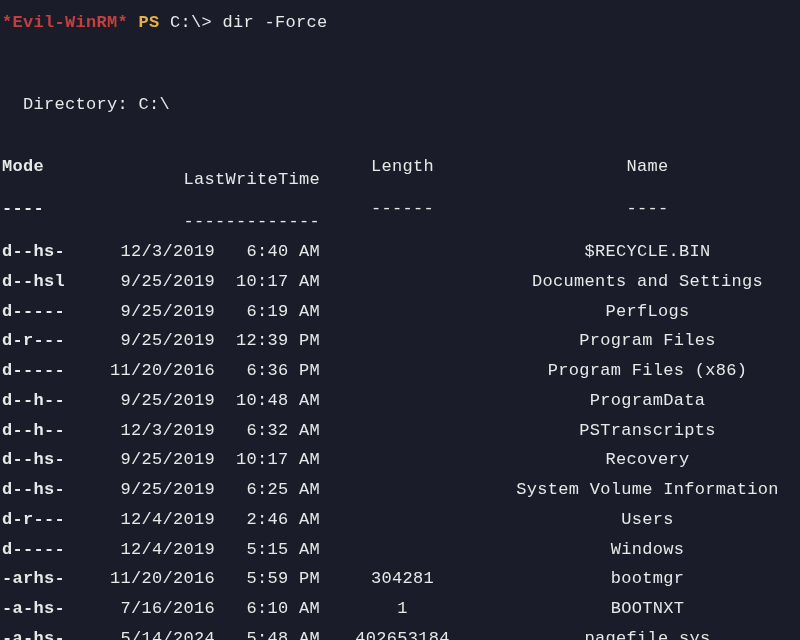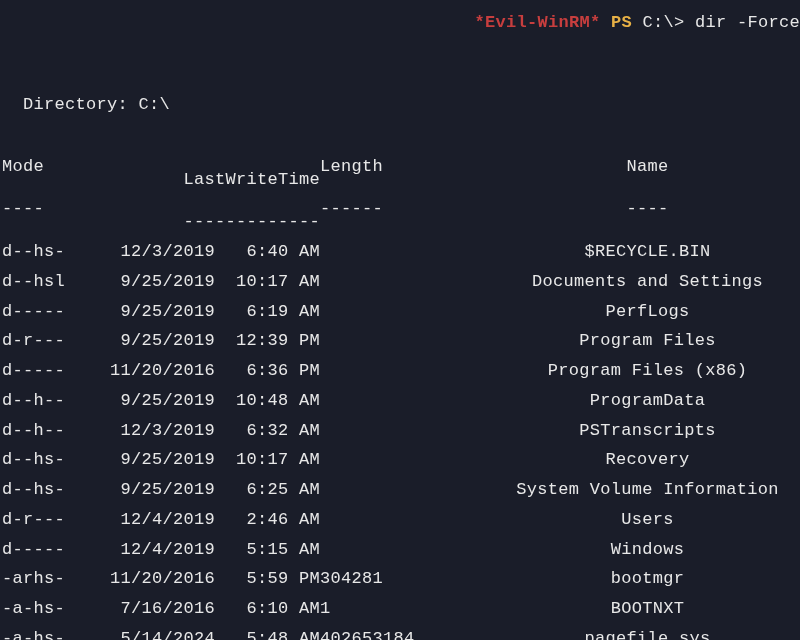--- a/index.html
+++ b/index.html
@@ -13,22 +13,21 @@
       font-family: 'Consolas', 'Courier New', monospace;
       font-size: 17px;
       line-height: 1.75;
       padding: 8px 0;
       width: 800px;
       height: 640px;
       overflow: hidden;
       letter-spacing: 0.3px;
     }
     .prompt-line {
-      padding-left: 11px;
-      text-align: right;
+      padding-left: 2px;
     }
     .evil-winrm {
       color: #c73e3e;
       font-weight: 600;
     }
     .ps {
       color: #e8b146;
       font-weight: 600;
     }
     .path-cmd {
@@ -44,28 +43,29 @@
       height: 32px;
     }
     .header-row, .sep-row, .data-row {
       display: flex;
       padding-left: 2px;
       white-space: pre;
     }
     .col-mode {
       width: 72px;
       text-align: left;
+      font-weight: bold;
     }
     .col-datetime {
       width: 246px;
       text-align: right;
     }
     .col-length {
       width: 165px;
-      text-align: left;
+      text-align: center;
     }
     .col-name {
       padding-left: 10px;
       text-align: center;
       flex: 1;
     }
     .header-datetime-split {
       width: 246px;
       text-align: right;
       margin-top: 13px;

